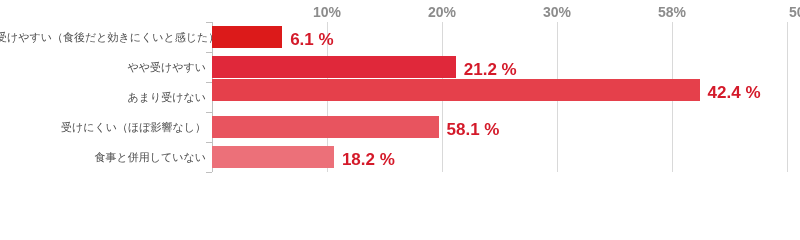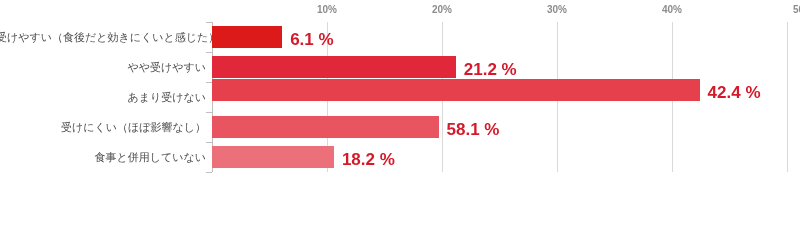--- a/index.html
+++ b/index.html
@@ -17,21 +17,21 @@
     position: relative;
     width: 800px;
     height: 181px;
     background: #ffffff;
   }
   
   .xtick {
     position: absolute;
     top: 4px;
     transform: translateX(-50%);
-    font-size: 10px;
+    font-size: 14px;
     font-weight: bold;
     color: #8c8c8c;
     letter-spacing: 0px;
     white-space: nowrap;
   }
   
   #plot-area {
     position: absolute;
     left: 212px;
     top: 22px;
@@ -95,21 +95,21 @@
 </style>
 </head>
 <body>
 
 <div id="chart-root">
 
   <div id="xticks">
       <div class="xtick" style="left: 327px; color: rgb(140, 140, 140);">10%</div>
       <div class="xtick" style="left: 442px; color: rgb(140, 140, 140);">20%</div>
       <div class="xtick" style="left: 557px; color: rgb(140, 140, 140);">30%</div>
-      <div class="xtick" style="left: 672px; color: rgb(140, 140, 140);">40%</div>
+      <div class="xtick" style="left: 672px; color: rgb(140, 140, 140);">58%</div>
       <div class="xtick" style="left: 787px; color: rgb(140, 140, 140); padding-left: 32px;">50%</div>
     </div>
 
   <div id="y-axis-line"></div>
 
   <div id="cat-labels">
       <div class="cat-label" style="top: 22px; color: rgb(77, 77, 77);">受けやすい（食後だと効きにくいと感じた）</div>
       <div class="cat-label" style="top: 52px; color: rgb(77, 77, 77);">やや受けやすい</div>
       <div class="cat-label" style="top: 82px; color: rgb(77, 77, 77);">あまり受けない</div>
       <div class="cat-label" style="top: 112px; color: rgb(77, 77, 77);">受けにくい（ほぼ影響なし）</div>

